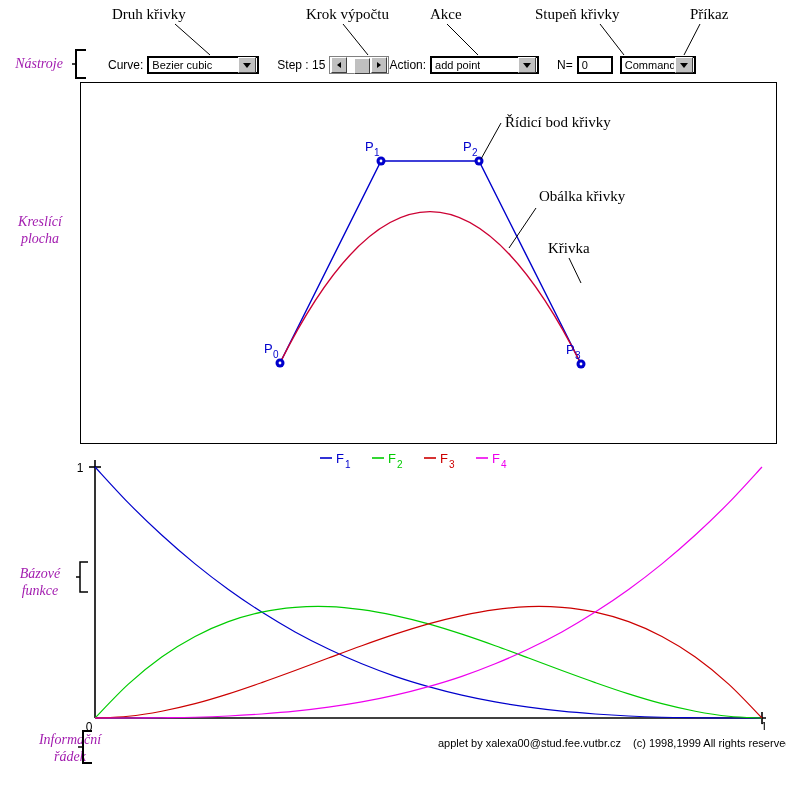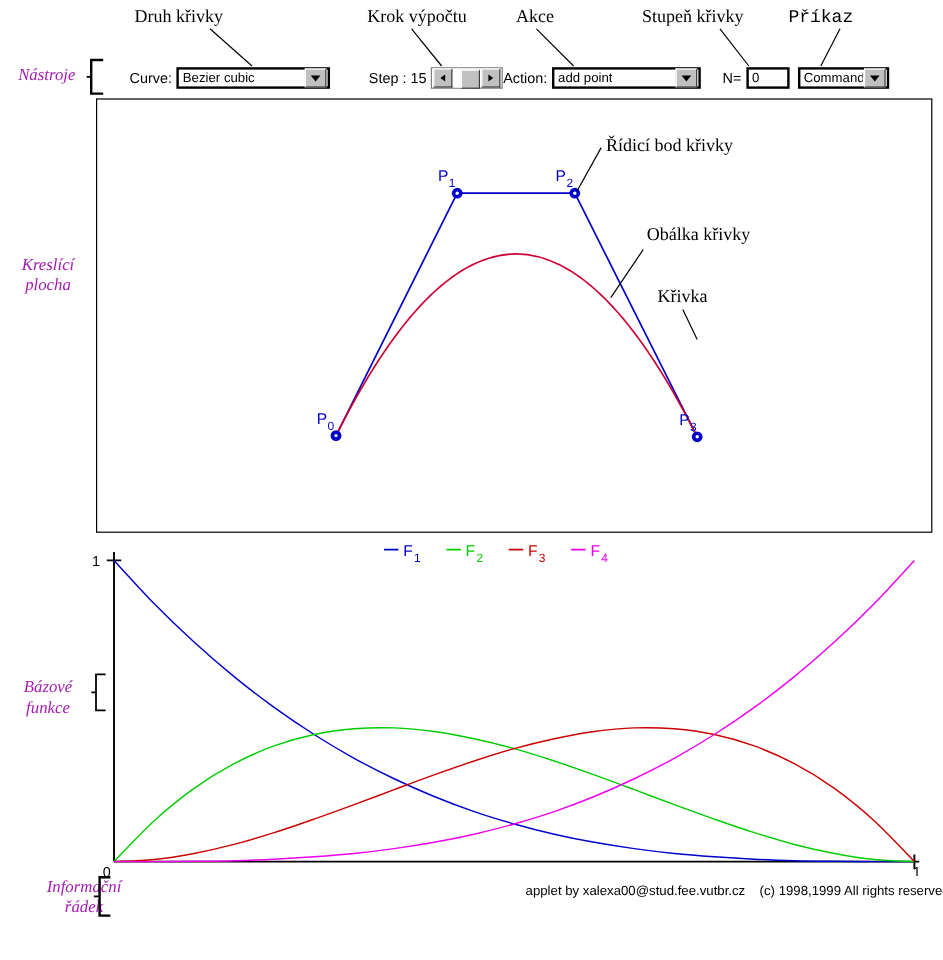--- a/index.html
+++ b/index.html
@@ -85,21 +85,21 @@
   }
   .tick-num{font-family:"Liberation Sans", sans-serif;font-size:12px;fill:#000;}
 </style>
 </head>
 <body>
 
 <div class="abs callout" style="left:112px;top:6px;">Druh křivky</div>
 <div class="abs callout" style="left:306px;top:6px;">Krok výpočtu</div>
 <div class="abs callout" style="left:430px;top:6px;">Akce</div>
 <div class="abs callout" style="left:535px;top:6px;">Stupeň křivky</div>
-<div class="abs callout" style="left:657px;top:6px;font-family:Liberation Mono, monospace;">Příkaz</div>
+<div class="abs callout" style="left:690px;top:6px;">Příkaz</div>
 
 <svg class="abs" style="left:0;top:0;" width="786" height="90">
   <line x1="175" y1="24" x2="210" y2="55" stroke="#000" stroke-width="1"></line>
   <line x1="343" y1="24" x2="368" y2="55" stroke="#000" stroke-width="1"></line>
   <line x1="447" y1="24" x2="478" y2="55" stroke="#000" stroke-width="1"></line>
   <line x1="600" y1="24" x2="624" y2="55" stroke="#000" stroke-width="1"></line>
   <line x1="700" y1="24" x2="684" y2="55" stroke="#000" stroke-width="1"></line>
 </svg>
 
 <div class="abs sidelabel" style="left:8px;top:55px;width:62px;">Nástroje</div>
@@ -127,42 +127,42 @@
   <span>řádek</span>
 </div>
 <svg class="abs" style="left:78px;top:728px;" width="18" height="38">
   <polyline points="14,3 5,3 5,35 14,35" fill="none" stroke="#000" stroke-width="2"></polyline>
   <line x1="0" y1="19" x2="5" y2="19" stroke="#000" stroke-width="1.5"></line>
 </svg>
 
 <div id="toolbar" class="abs">
   <div class="tb-row">
     <span class="tb-label" style="margin-left:28px;">Curve:</span>
-    <div class="combo" style="width:128px;">
+    <div class="combo" style="width:112px;">
       <span class="val">Bezier cubic</span>
       <span class="arrowbox">
           <span class="tri-down"></span>
         </span>
     </div>
 
-    <span class="tb-label" style="margin-left:32px;">Step : 15</span>
+    <span class="tb-label" style="margin-left:18px;">Step : 15</span>
     <div class="scroller">
       <span class="sc-btn">
           <span class="tri-left"></span>
         </span>
       <span class="sc-track">
           <span class="sc-thumb"></span>
         </span>
       <span class="sc-btn">
           <span class="tri-right"></span>
         </span>
     </div>
 
     <span class="tb-label" style="">Action:</span>
-    <div class="combo" style="width:124px;text-align:right;">
+    <div class="combo" style="width:109px;text-align:right;">
       <span class="val">add point</span>
       <span class="arrowbox">
           <span class="tri-down"></span>
         </span>
     </div>
 
     <span class="tb-label" style="margin-left:18px;">N=</span>
     <div class="txtfield">0</div>
 
     <div class="combo" style="width:76px;margin-left:7px;">

